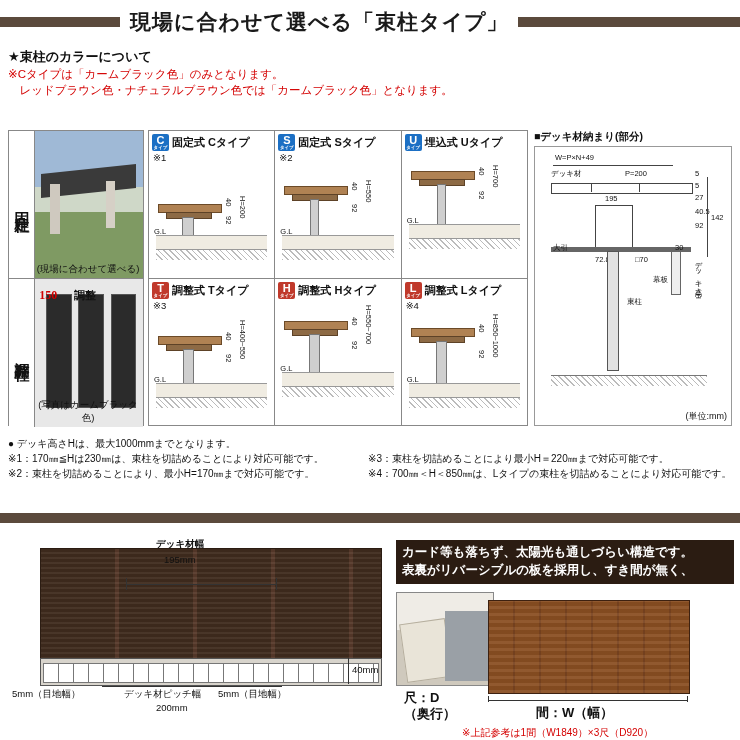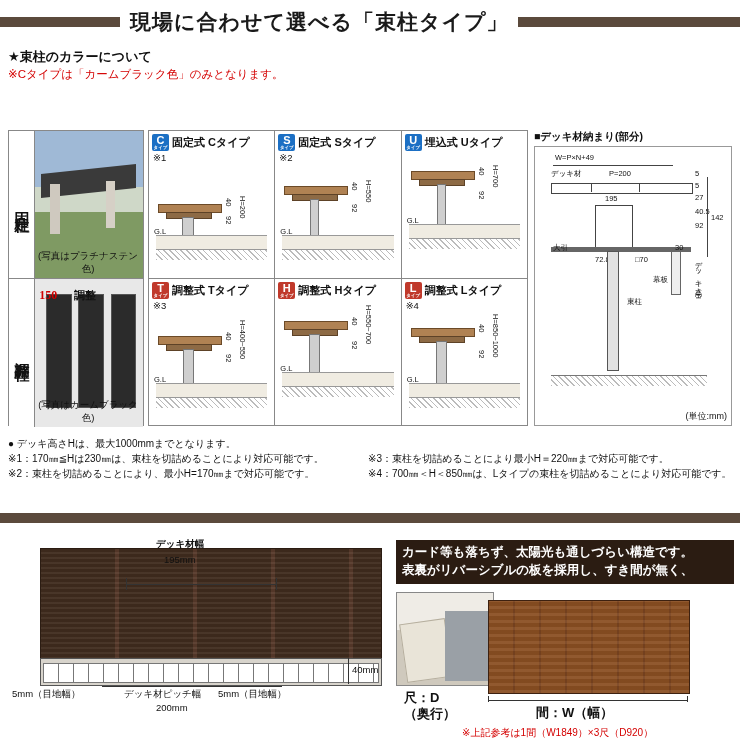--- a/index.html
+++ b/index.html
@@ -117,35 +117,38 @@
     <div class="tb-left"></div>
     <div class="tb-text">現場に合わせて選べる「束柱タイプ」</div>
     <div class="tb-right"></div>
   </div>
 
   <div class="s1">
     <div class="lead1">★束柱のカラーについて</div>
     <div class="lead2">
       <span class="red">※Cタイプは「カームブラック色」のみとなります。</span>
     </div>
+    <div class="lead2">
+      <span class="red">　レッドブラウン色・ナチュラルブラウン色では「カームブラック色」となります。</span>
+    </div>
   </div>
 
   <div class="midwrap">
 
     <div class="photocol">
       <div class="photocell">
         <div class="vlabel">
           <span>固定柱</span>
         </div>
         <div class="photo photoA">
           <div class="deck"></div>
           <div class="post"></div>
           <div class="post2"></div>
         </div>
-        <div class="cap">(写真はプラチナステン色)</div>
+        <div class="cap">(現場に合わせて選べる)</div>
       </div>
       <div class="photocell">
         <div class="vlabel">
           <span>調整柱</span>
         </div>
         <div class="photo photoB">
           <div class="col c1"></div>
           <div class="col c2"></div>
           <div class="col c3"></div>
           <div style="position:absolute;left:4%;top:6%;font-size:12px;font-weight:bold;color:#d40000;">150</div>
@@ -297,21 +300,21 @@
 
       </div>
     </div>
 
     <div class="techcol">
       <div class="techtitle">■デッキ材納まり(部分)</div>
       <div class="techbox">
         <div class="ttext" style="left:20px;top:6px;">W=P×N+49</div>
         <div class="tl" style="left:18px;top:18px;width:120px;height:1px;"></div>
         <div class="ttext" style="left:16px;top:22px;">デッキ材</div>
-        <div class="ttext" style="left:74px;top:22px;text-align:right;">P=200</div>
+        <div class="ttext" style="left:90px;top:22px;text-align:right;">P=200</div>
         <div class="ttext" style="left:160px;top:22px;">5</div>
 
         <div class="tboard" style="left:16px;top:36px;width:140px;height:9px;"></div>
         <div class="tl" style="left:56px;top:36px;width:1px;height:9px;"></div>
         <div class="tl" style="left:104px;top:36px;width:1px;height:9px;"></div>
         <div class="ttext" style="left:70px;top:47px;">195</div>
         <div class="ttext" style="left:160px;top:34px;">5</div>
         <div class="ttext" style="left:160px;top:46px;">27</div>
 
         <div class="tboard" style="left:60px;top:58px;width:36px;height:42px;"></div>

